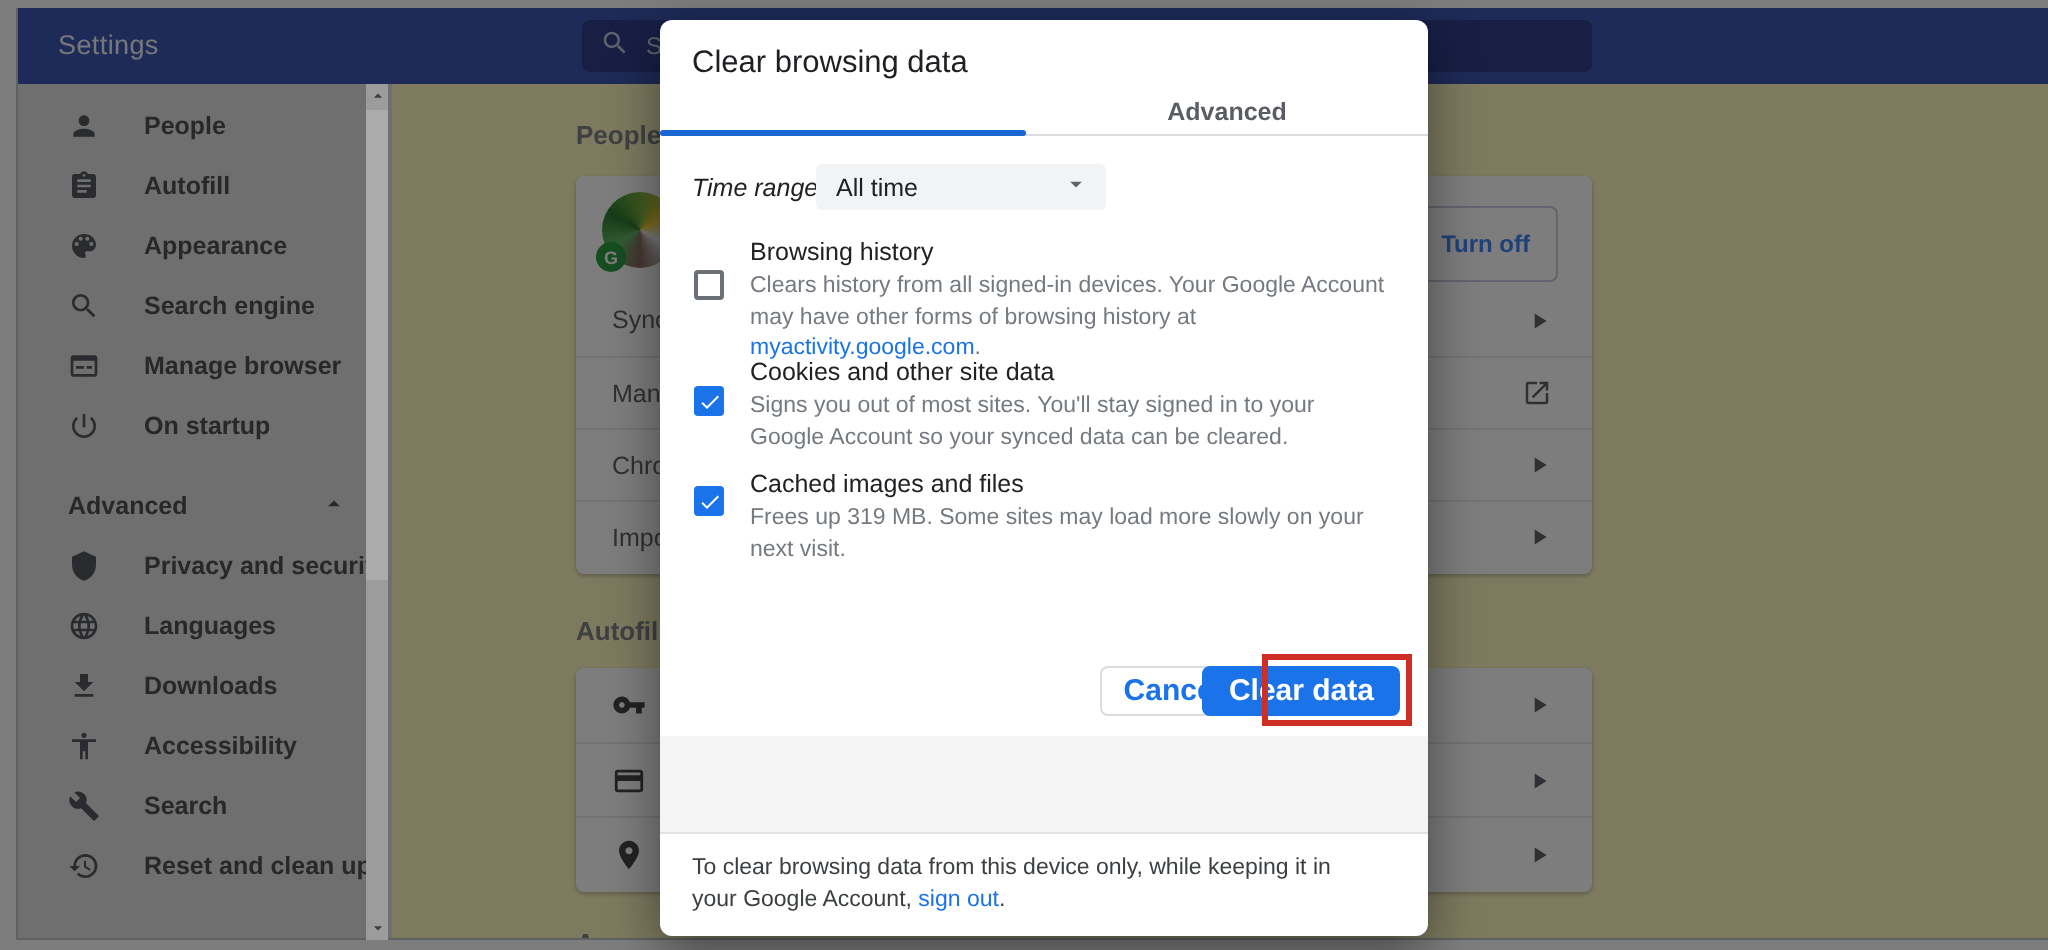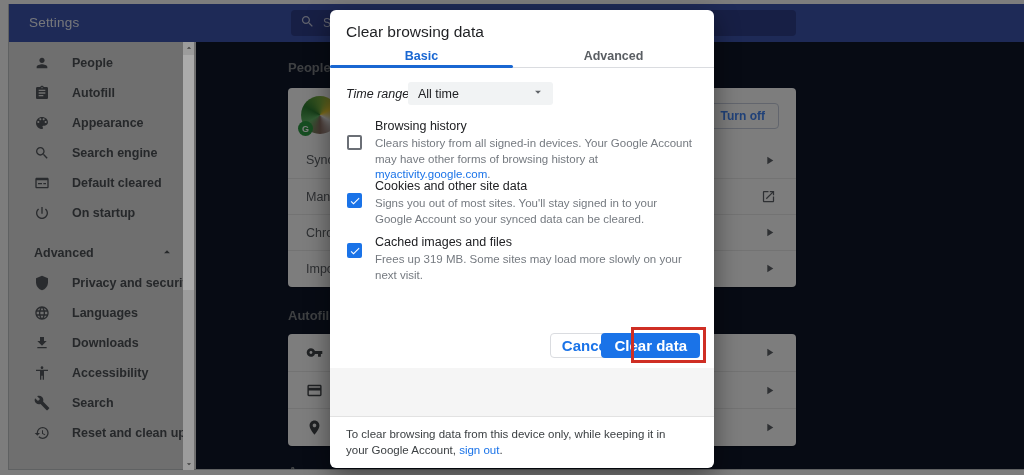--- a/index.html
+++ b/index.html
@@ -1,20 +1,20 @@
 <!DOCTYPE html>
 <html><head>
 <meta charset="utf-8">
 <style>
   * { margin:0; padding:0; box-sizing:border-box; }
   body { font-family:"Liberation Sans", sans-serif; background:#ffffff; }
   .page { position:relative; width:1024px; height:475px; background:#ffffff; overflow:hidden; }
 
   
-  .frame { position:absolute; left:8px; top:4px; right:0; bottom:5px; background:#0f172a;
+  .frame { position:absolute; left:8px; top:4px; right:0; bottom:5px; background:#fef9c3;
            border-left:1px solid #c2c6c9; border-bottom:1px solid #c2c6c9; overflow:hidden; }
   .appbar { position:absolute; left:0; top:0; right:0; height:38px; background:#3d56b2; }
   .appbar-title { position:absolute; left:20px; top:11px; font-size:13.5px; color:rgba(255,255,255,.92); letter-spacing:.2px; }
   .search-field { position:absolute; left:282px; top:6px; width:505px; height:26px; background:#2f3f8d; border-radius:4px;
                   display:flex; align-items:center; padding-left:9px; gap:8px; color:rgba(255,255,255,.72); font-size:12px; }
   .search-field svg { flex:0 0 auto; }
 
   
   .sidebar { position:absolute; left:0; top:38px; bottom:0; width:187px; background:#e2e2e2; padding-top:6px; }
   .side-item { height:30px; display:flex; align-items:center; gap:22px; padding-left:25px; cursor:pointer;
@@ -28,21 +28,21 @@
   .card { position:absolute; left:279px; width:508px; background:#ffffff; border-radius:4px; box-shadow:0 1px 2px rgba(0,0,0,.25); }
   .card-row { position:relative; display:flex; align-items:center; border-top:1px solid #ebebeb; padding-left:18px;
               color:#5f6368; font-size:12.5px; cursor:pointer; }
   .card-row:first-child { border-top:none; }
   .row-trailing { position:absolute; right:20px; color:#5f6368; display:flex; }
   .avatar-row { height:54px; border-top:none; }
   .avatar { position:absolute; left:13px; top:8px; width:38px; height:38px; border-radius:50%;
             background:conic-gradient(#7cb342,#fdd835,#f5f5f5,#8d6e63,#66bb6a,#2e7d32,#7cb342); }
   .avatar-badge { position:absolute; left:-3px; bottom:-2px; width:15px; height:15px; border-radius:50%;
                   background:#2e9e44; color:#fff; font-size:9px; font-weight:bold; display:flex; align-items:center; justify-content:center; }
-  .turnoff-btn { position:absolute; right:17px; top:15px; height:26px; padding:0 13px; background:transparent;
+  .turnoff-btn { position:absolute; right:17px; top:15px; height:38px; padding:0 13px; background:transparent;
                  border:1px solid #c8cede; border-radius:4px; color:#4285f4; font-size:12px; font-weight:bold;
                  font-family:inherit; cursor:pointer; }
 
   
   .vscroll { position:absolute; left:183px; top:42px; width:11px; height:428px; background:#9c9c9c; z-index:55; }
   .vscroll-thumb { position:absolute; left:0; top:13px; width:11px; height:235px; background:#ababab; }
   .vs-arrow { position:absolute; left:0; width:11px; height:12px; display:flex; align-items:center; justify-content:center; color:#3f3f3f; }
   .vs-arrow.up { top:0; } .vs-arrow.down { bottom:0; }
 
   
@@ -119,21 +119,21 @@
           <div class="side-item">
             <svg viewBox="0 0 24 24" width="16" height="16">
               <path d="M15.5 14h-.79l-.28-.27C15.41 12.59 16 11.11 16 9.5 16 5.91 13.09 3 9.5 3S3 5.91 3 9.5 5.91 16 9.5 16c1.61 0 3.09-.59 4.23-1.57l.27.28v.79l5 4.99L20.49 19l-4.99-5zm-6 0C7.01 14 5 11.99 5 9.5S7.01 5 9.5 5 14 7.01 14 9.5 11.99 14 9.5 14z" fill="currentColor"></path>
             </svg>
             <span>Search engine</span>
           </div>
           <div class="side-item">
             <svg viewBox="0 0 24 24" width="16" height="16">
               <path d="M20 4H4c-1.1 0-2 .9-2 2v12c0 1.1.9 2 2 2h16c1.1 0 2-.9 2-2V6c0-1.1-.9-2-2-2zm0 14H4V8h16v10zM6 12h6v2H6zm8 0h4v2h-4z" fill="currentColor"></path>
             </svg>
-            <span>Default cleared</span>
+            <span>Manage browser</span>
           </div>
           <div class="side-item">
             <svg viewBox="0 0 24 24" width="16" height="16">
               <path d="M13 3h-2v10h2V3zm4.83 2.17l-1.42 1.42C17.99 7.86 19 9.81 19 12c0 3.87-3.13 7-7 7s-7-3.13-7-7c0-2.19 1.01-4.14 2.58-5.42L6.17 5.17C4.23 6.82 3 9.26 3 12c0 4.97 4.03 9 9 9s9-4.03 9-9c0-2.74-1.23-5.18-3.17-6.83z" fill="currentColor"></path>
             </svg>
             <span>On startup</span>
           </div>
         </div>
       <div class="adv-header">
         <span>Advanced</span>
@@ -280,21 +280,20 @@
     <div class="vscroll-thumb"></div>
     <div class="vs-arrow down" id="vs-down">
         <svg viewBox="0 0 24 24" width="10" height="10">
           <path d="M7 10l5 5 5-5z" fill="currentColor"></path>
         </svg>
       </div>
   </div>
 
   <div class="dialog">
     <div class="dlg-title">Clear browsing data</div>
-    <div class="dlg-tab basic">Basic</div>
     <div class="dlg-tab advanced">Advanced</div>
     <div class="tab-divider"></div>
     <div class="tab-underline"></div>
 
     <div class="time-label">Time range</div>
     <div class="time-select">
       <span>All time</span>
       <span id="time-caret"><svg viewBox="0 0 24 24" width="14" height="14">
             <path d="M7 10l5 5 5-5z" fill="currentColor"></path>
           </svg></span>

